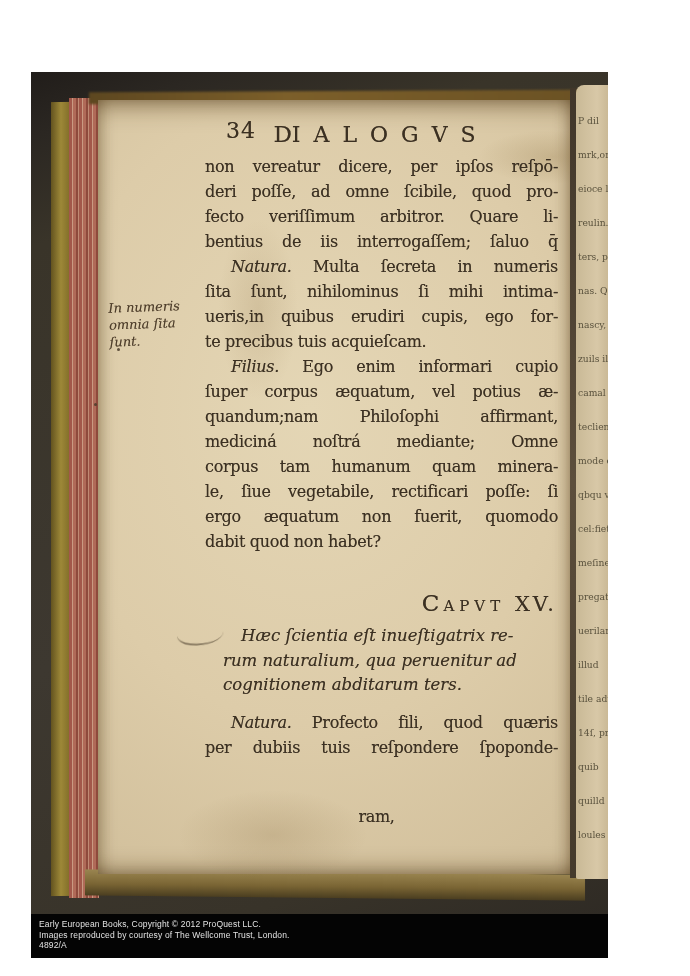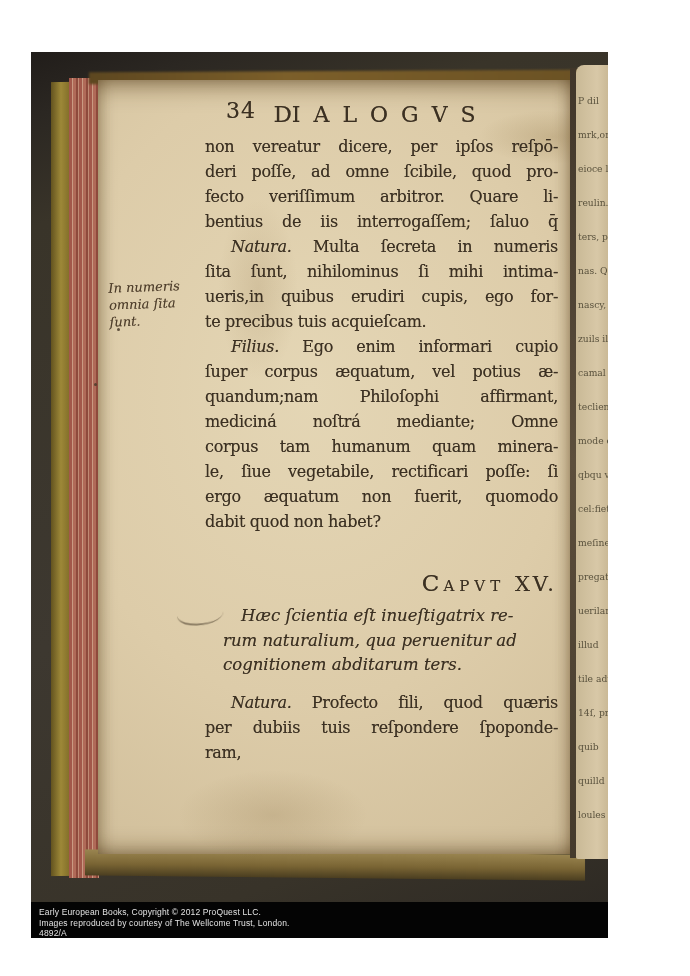--- a/index.html
+++ b/index.html
@@ -1,19 +1,19 @@
 <!DOCTYPE html>
 <html><head>
 <meta charset="utf-8">
 <style>
   html,body{margin:0;padding:0;background:#ffffff;}
   .stage{position:relative;width:690px;height:976px;background:#ffffff;overflow:hidden;
          font-family:"DejaVu Serif", serif;}
   
-  .photo{position:absolute;left:31px;top:52px;width:577px;height:886px;overflow:hidden;
+  .photo{position:absolute;left:31px;top:72px;width:577px;height:886px;overflow:hidden;
          background:linear-gradient(160deg,#211d1a 0%,#2b2722 6%,#393429 16%,#3d3830 55%,#383329 84%,#2c2823 100%);}
   
   .edge-olive{position:absolute;left:20px;top:30px;width:18px;height:794px;
       background:linear-gradient(90deg,#63531f 0%,#9d8838 55%,#84702a 100%);
       transform:skewY(-0.6deg);filter:blur(.4px);}
   .edge-red{position:absolute;left:38px;top:26px;width:30px;height:800px;
       background:repeating-linear-gradient(90deg,#a2584a 0 3px,#c99a82 3px 4px,#b06a58 4px 7px,#8e4a3c 7px 9px,#c08a74 9px 10px);
       filter:blur(.3px);}
   .top-edge{position:absolute;left:58px;top:19px;width:492px;height:12px;background:linear-gradient(90deg,#5d4720,#7c5f2a 40%,#6b5224);filter:blur(1.2px);transform:skewY(-0.3deg);}
   .bottom-edge{position:absolute;left:54px;top:800px;width:500px;height:26px;
@@ -51,35 +51,35 @@
   .pagenum{position:absolute;left:195px;top:46px;font-size:22px;letter-spacing:1px;}
   .running-title{position:absolute;left:174px;top:49px;width:352px;text-align:center;white-space:nowrap;}
   .running-title .big{font-size:23px;}
   .running-title .rest{font-size:22px;letter-spacing:13px;}
   .textcol{position:absolute;left:174px;width:353px;}
   .body-text{top:82px;}
   .closing-text{top:638px;}
   .line{height:25px;line-height:25px;font-size:16px;letter-spacing:-0.3px;white-space:nowrap;}
   .justify{text-align:justify;text-align-last:justify;white-space:normal;}
   .left{text-align:left;}
-  .right{text-align:left;padding-right:10px;}
+  .right{text-align:center;padding-right:10px;margin-top:44px;}
   .indent{text-indent:26px;}
   .it{font-style:italic;}
   .chapter-heading{position:absolute;left:174px;top:518px;width:352px;text-align:right;white-space:nowrap;}
   .chapter-heading .big{font-size:23px;letter-spacing:4px;}
   .chapter-heading .small{font-size:15px;letter-spacing:5px;}
   .chapter-heading .num{font-size:21px;letter-spacing:3px;}
   .epigraph{position:absolute;left:192px;top:552px;width:334px;font-style:italic;}
   .epigraph .line{font-size:16.5px;line-height:24.5px;height:24.5px;letter-spacing:0;}
   .epigraph .line:first-child{text-indent:18px;}
   .margin-note{position:absolute;left:78px;top:226px;width:94px;transform:rotate(-2deg);}
   .margin-note .mline{font-style:italic;font-size:13px;line-height:17px;color:#4e3e2b;
       text-shadow:0 0 .5px rgba(78,62,43,.5);}
   
-  .caption{position:absolute;left:0;bottom:0;width:100%;height:36px;background:#040404;
+  .caption{position:absolute;left:0;bottom:0;width:100%;height:44px;background:#040404;
       box-sizing:border-box;padding:5px 0 0 8px;}
   .cl{font-family:"Liberation Sans", sans-serif;font-size:8.5px;line-height:10.5px;
       color:#e3e3e3;letter-spacing:.15px;}
 </style>
 </head>
 <body>
 
 <div class="stage">
   <div class="photo">
 

